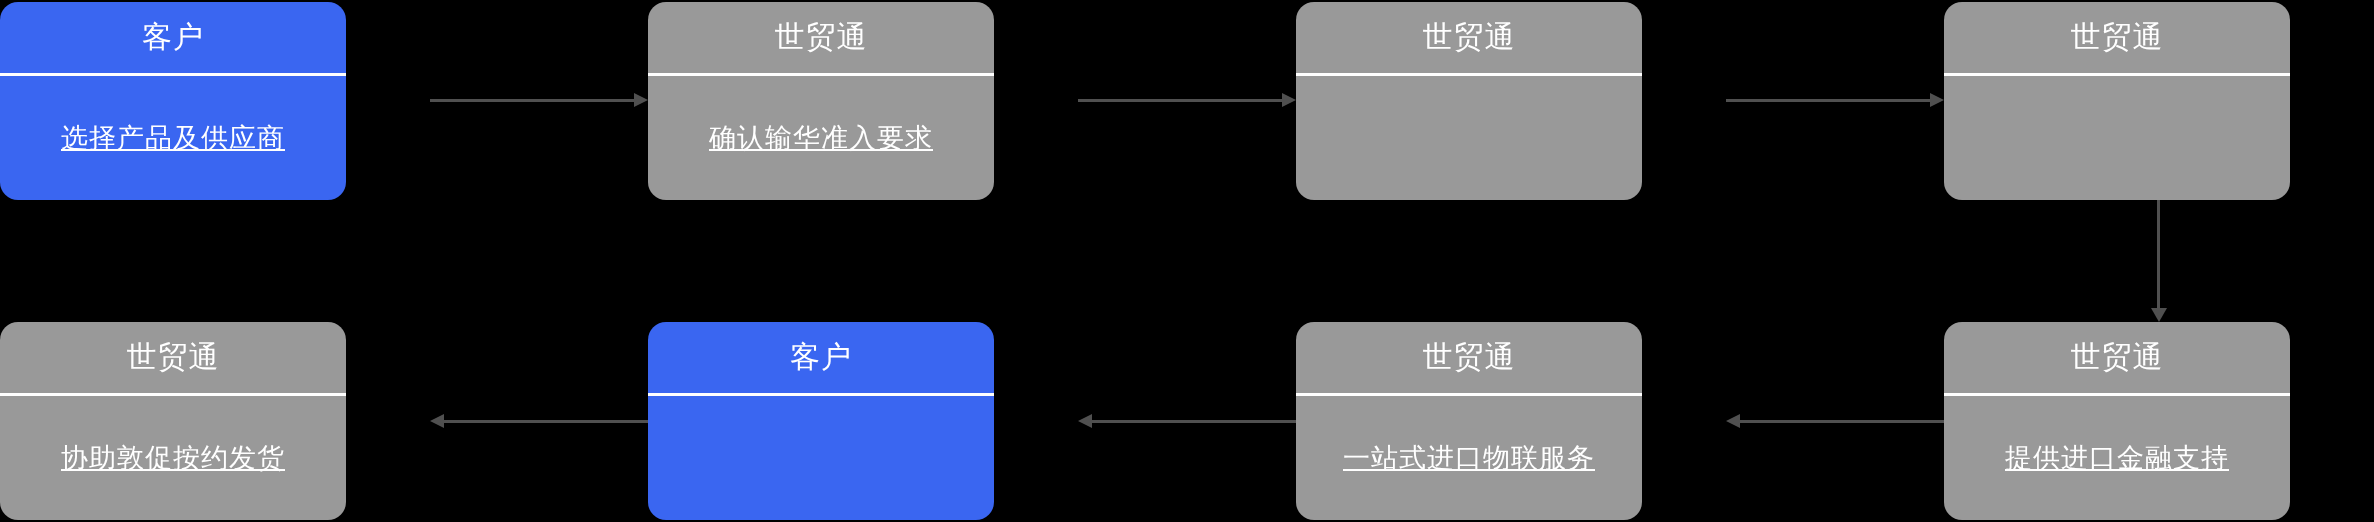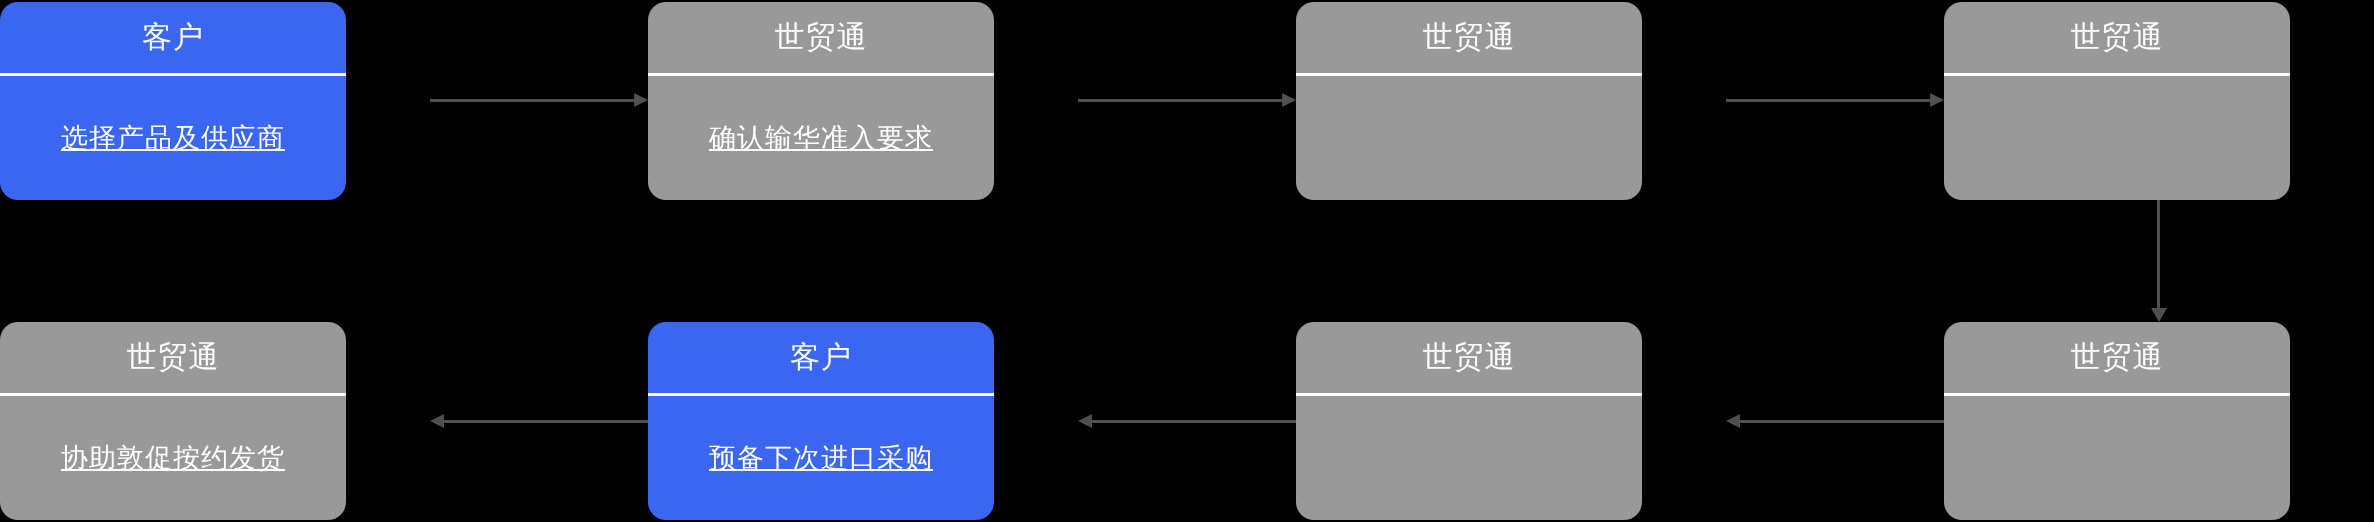--- a/index.html
+++ b/index.html
@@ -105,31 +105,32 @@
   </div>
 
   <div class="box service" style="left:1944px; top:2px;">
     <div class="box-header">世贸通</div>
     <div class="box-divider"></div>
   </div>
 
   <div class="box service" style="left:1944px; top:322px;">
     <div class="box-header">世贸通</div>
     <div class="box-divider"></div>
+    <div class="box-body">提供进口金融支持</div>
   </div>
 
   <div class="box service" style="left:1296px; top:322px;">
     <div class="box-header">世贸通</div>
     <div class="box-divider"></div>
+    <div class="box-body">一站式进口物联服务</div>
   </div>
 
   <div class="box customer" style="left:648px; top:322px;">
     <div class="box-header">客户</div>
     <div class="box-divider"></div>
-    <div class="box-body">预备下次进口采购</div>
   </div>
 
   <div class="box service" style="left:0px; top:322px;">
     <div class="box-header">世贸通</div>
     <div class="box-divider"></div>
     <div class="box-body">协助敦促按约发货</div>
   </div>
 
   <div class="arrow arrow-right" style="left:430px; top:93px;">
     <div class="line"></div>

